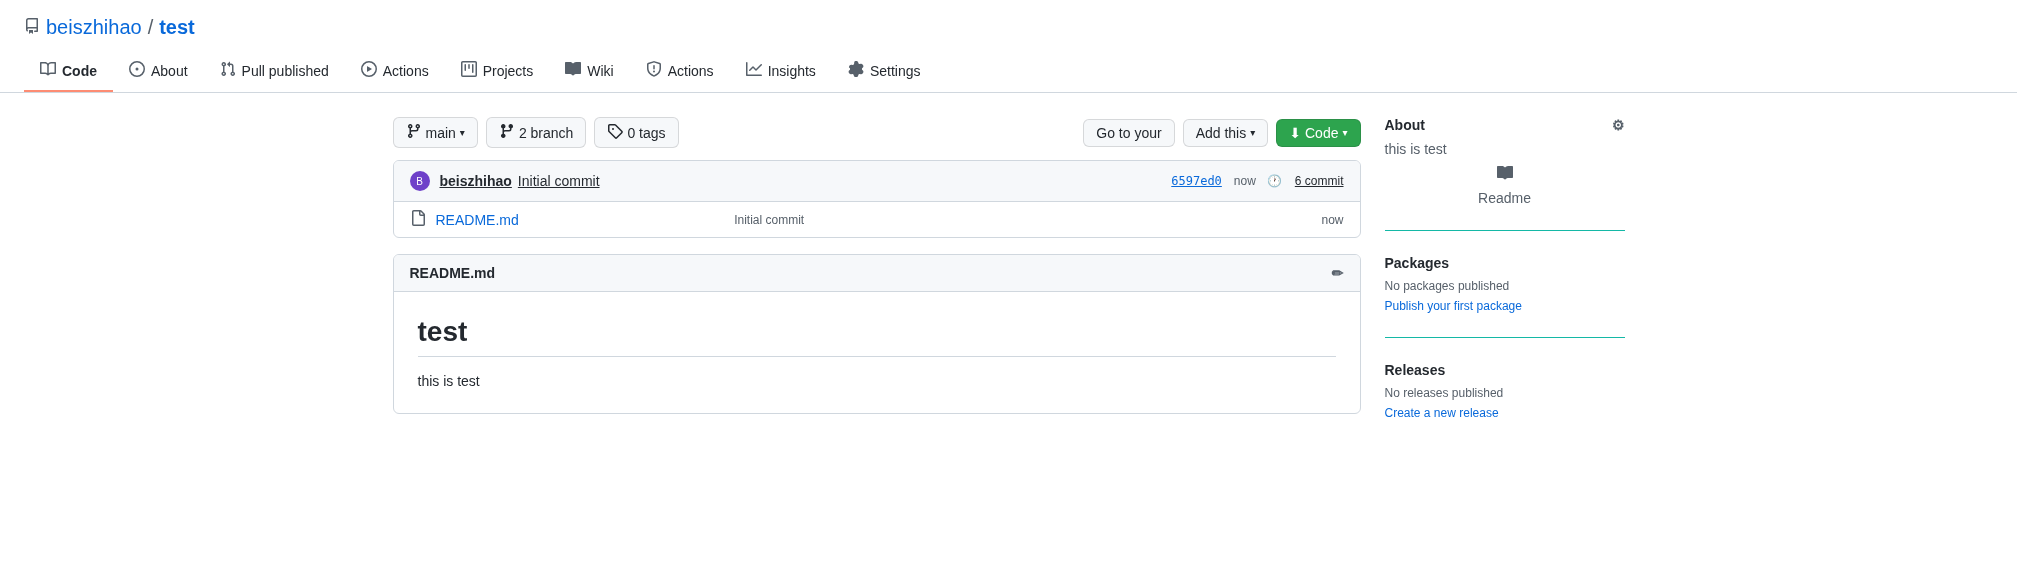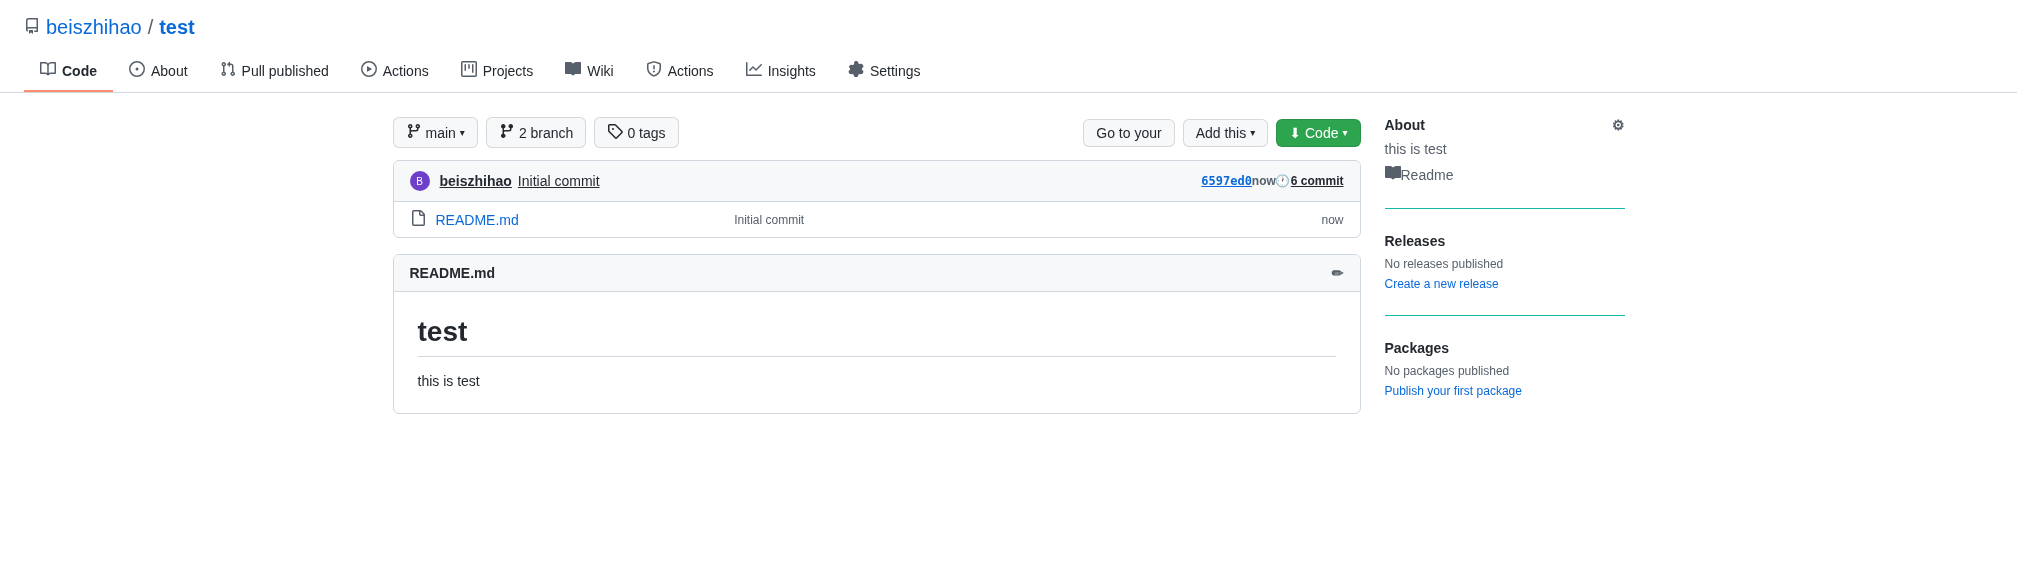--- a/index.html
+++ b/index.html
@@ -30,42 +30,42 @@
     .btn-green { background: #2da44e; color: #fff; border: 1px solid rgba(31,35,40,0.15); }
     .spacer { flex: 1; }
 
     
     .file-table { border: 1px solid #d0d7de; border-radius: 6px; overflow: hidden; margin-bottom: 16px; }
     .file-table-header { background: #f6f8fa; padding: 10px 16px; display: flex; align-items: center; gap: 10px; border-bottom: 1px solid #d0d7de; }
     .avatar-circle { width: 20px; height: 20px; border-radius: 50%; background: #6e40c9; display: inline-flex; align-items: center; justify-content: center; color: white; font-size: 10px; overflow: hidden; }
     .commit-info { display: flex; align-items: center; gap: 6px; flex: 1; }
     .commit-author { font-weight: 600; color: #24292f; }
     .commit-message { color: #24292f; }
-    .commit-meta { display: flex; color: #57606a; font-size: 12px; margin-left: auto; font-weight: bold; }
+    .commit-meta { display: flex; gap: 12px; color: #57606a; font-size: 12px; margin-left: auto; }
     .commit-hash { color: #0969da; font-family: monospace; font-size: 12px; }
     .file-row { display: flex; align-items: center; padding: 8px 16px; border-bottom: 1px solid #d0d7de; gap: 10px; }
     .file-row:last-child { border-bottom: none; }
     .file-icon { color: #57606a; }
     .file-name { color: #0969da; flex: 1; text-decoration: none; font-size: 14px; }
     .file-commit-msg { color: #57606a; flex: 2; font-size: 12px; }
     .file-time { color: #57606a; font-size: 12px; margin-left: auto; }
 
     
     .readme-box { border: 1px solid #d0d7de; border-radius: 6px; overflow: hidden; }
     .readme-header { display: flex; align-items: center; justify-content: space-between; padding: 10px 16px; background: #f6f8fa; border-bottom: 1px solid #d0d7de; font-weight: 600; }
     .readme-body { padding: 24px; }
     .readme-title { font-size: 28px; font-weight: 600; margin-bottom: 16px; padding-bottom: 8px; border-bottom: 1px solid #d0d7de; }
     .readme-text { color: #24292f; font-size: 14px; }
 
     
     .sidebar-section { margin-bottom: 24px; padding-bottom: 24px; border-bottom: 1px solid #14b8a6; }
     .sidebar-section:last-child { border-bottom: none; }
     .sidebar-title { font-size: 14px; font-weight: 600; margin-bottom: 8px; display: flex; align-items: center; justify-content: space-between; }
     .sidebar-about-text { font-size: 14px; color: #57606a; margin-bottom: 8px; }
-    .sidebar-link { display: flex; align-items: center; color: #57606a; font-size: 14px; text-decoration: none; }
+    .sidebar-link { display: flex; align-items: center; gap: 6px; color: #57606a; font-size: 14px; text-decoration: none; flex-direction: column; }
     .sidebar-gear { cursor: pointer; color: #57606a; }
     .releases-text { font-size: 12px; color: #57606a; margin-bottom: 4px; }
     .releases-link { color: #0969da; font-size: 12px; text-decoration: none; }
 
     
     .caret { font-size: 10px; }
 
     .edit-icon { cursor: pointer; color: #57606a; }
   </style>
 </head>
@@ -281,28 +281,28 @@
           <svg width="16" height="16" viewBox="0 0 16 16" fill="currentColor">
               <path d="M0 1.75A.75.75 0 0 1 .75 1h4.253c1.227 0 2.317.59 3 1.501A3.743 3.743 0 0 1 11.006 1h4.245a.75.75 0 0 1 .75.75v10.5a.75.75 0 0 1-.75.75h-4.507a2.25 2.25 0 0 0-1.591.659l-.622.621a.75.75 0 0 1-1.062 0l-.622-.621A2.25 2.25 0 0 0 5.258 13H.75a.75.75 0 0 1-.75-.75Z"></path>
             </svg>
         </span>
         <span>Readme</span>
       </a>
     </div>
 
     <div class="sidebar-section">
       <div class="sidebar-title">
+        <span>Packages</span>
+      </div>
+      <p class="releases-text">No packages published</p>
+      <a href="#" class="releases-link">Publish your first package</a>
+    </div>
+
+    <div class="sidebar-section">
+      <div class="sidebar-title">
         <span>Releases</span>
       </div>
       <p class="releases-text">No releases published</p>
       <a href="#" class="releases-link">Create a new release</a>
     </div>
 
-    <div class="sidebar-section">
-      <div class="sidebar-title">
-        <span>Packages</span>
-      </div>
-      <p class="releases-text">No packages published</p>
-      <a href="#" class="releases-link">Publish your first package</a>
-    </div>
-
   </div>
 </div>
 
 </body></html>

